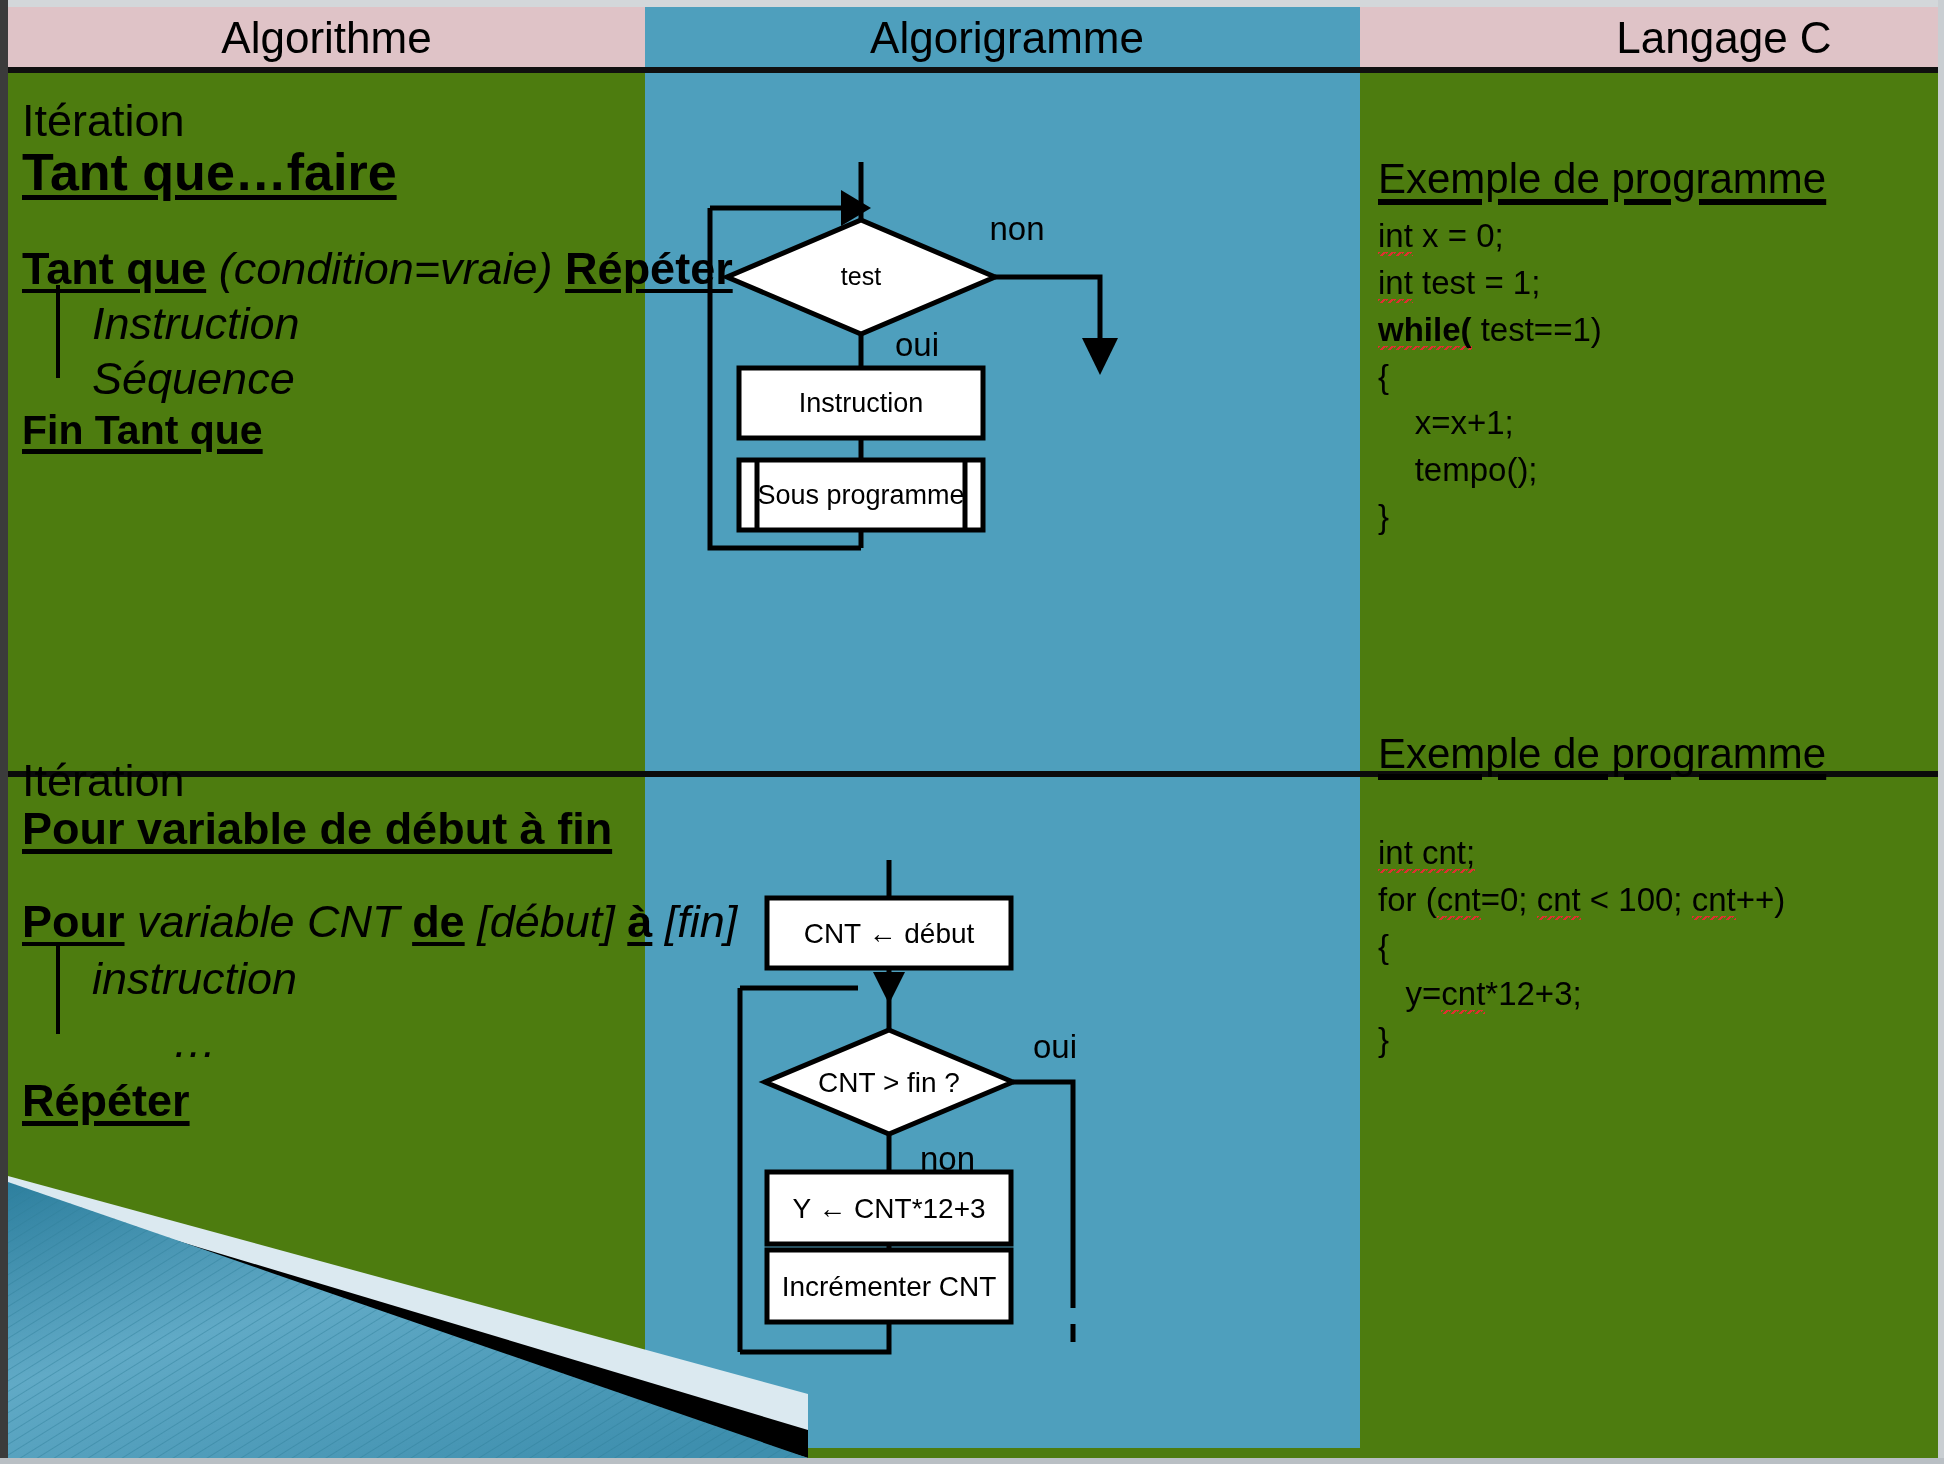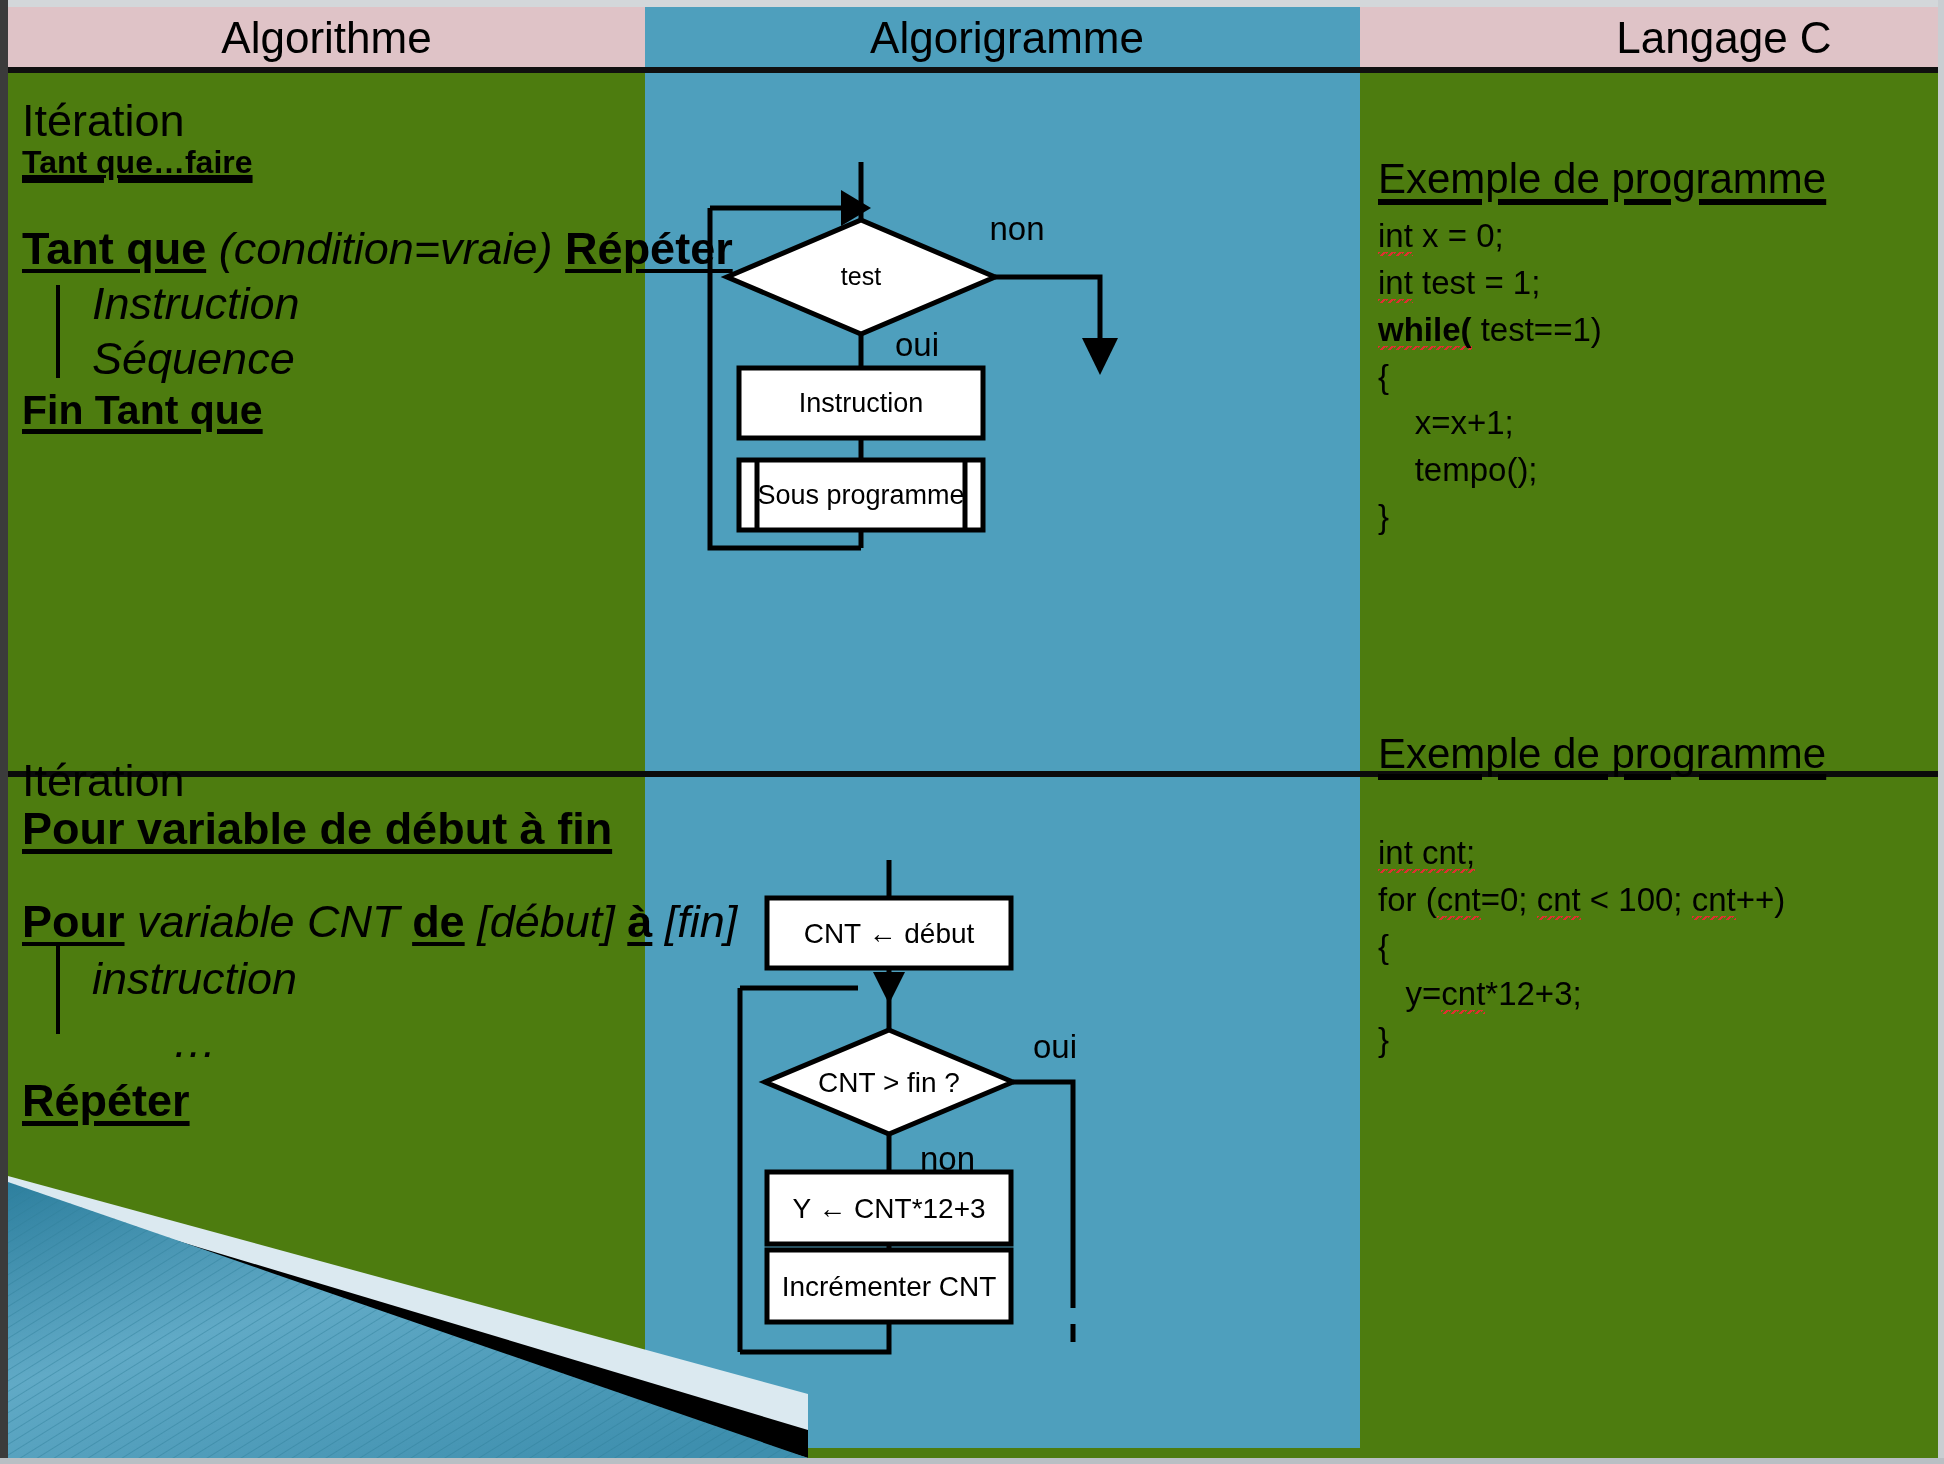--- a/index.html
+++ b/index.html
@@ -58,21 +58,21 @@
   
   .algo-block { position:absolute; z-index:8; color:#000; }
   .algo-line  { white-space:nowrap; line-height:1.0; }
   .u   { text-decoration:underline; text-decoration-thickness:5px; text-underline-offset:5px; }
   .b   { font-weight:bold;text-decoration:underline; }
   .i   { font-style:italic; }
 
   
   #algo1 { left:22px; top:98px; font-size:45px; }
   #algo1 .l1 { font-size:45px; margin-bottom:3px;}
-  #algo1 .l2 { font-size:32px; font-weight:bold;text-decoration:underline; }
+  #algo1 .l2 { font-size:52px; font-weight:bold; }
   #algo1 .gap { height:48px; }
   #algo1 .l3 { font-size:45px; }
   #algo1 .l4 { font-size:45px; margin-top:10px; padding-left:70px;}
   #algo1 .l5 { font-size:45px; margin-top:10px; padding-left:70px;}
   #algo1 .l6 { font-size:41px; font-weight:bold; margin-top:9px;}
 
   
   .tick { position:absolute; width:4px; background:#000; z-index:9; }
 
   

